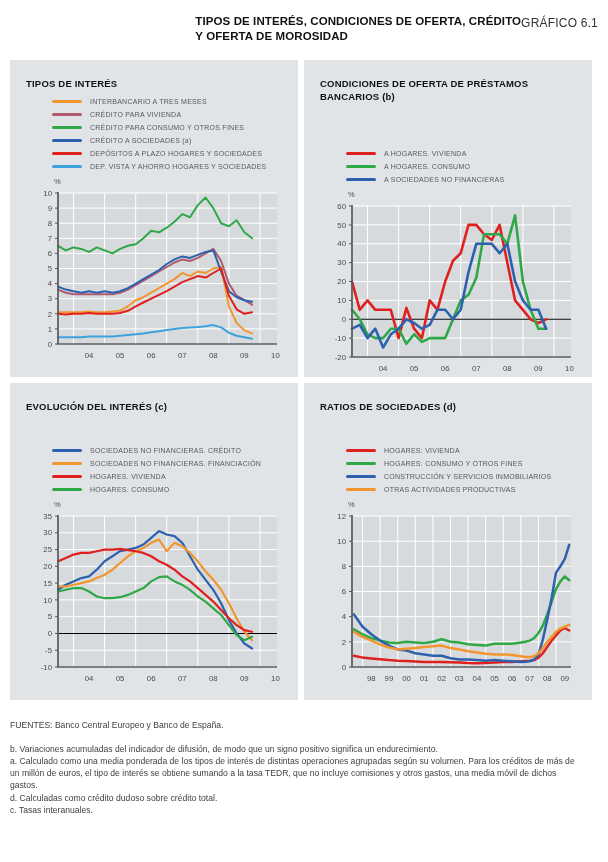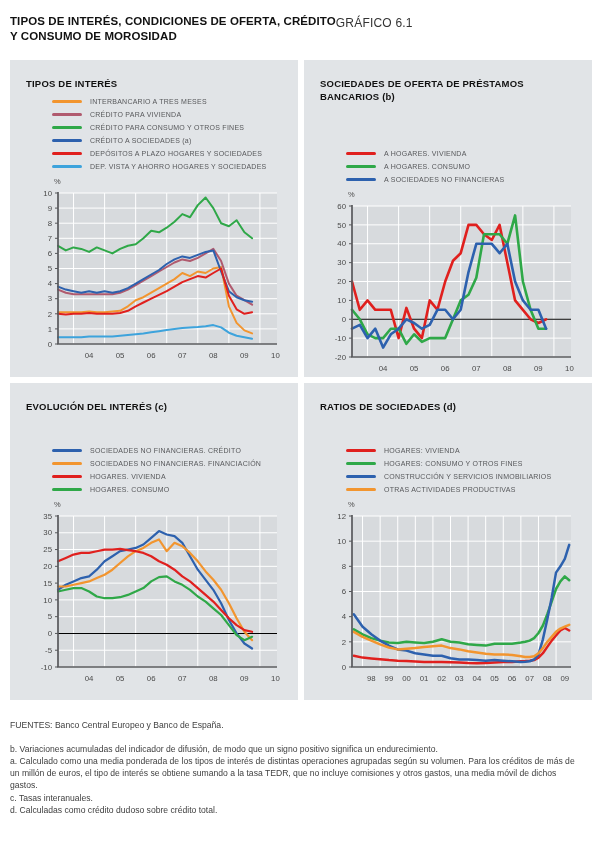--- a/index.html
+++ b/index.html
@@ -4,21 +4,21 @@
 <style>
   * { margin:0; padding:0; box-sizing:border-box; }
   html,body { background:#ffffff; }
   body {
     width:608px; height:862px;
     font-family:"Liberation Sans", sans-serif;
     color:#1a1a1a;
     padding:10px 10px 0 10px;
     overflow:hidden;
   }
-  .header { display:flex; justify-content:flex-start; align-items:flex-start; margin:4px 0 16px 0; }
+  .header { display:flex; justify-content:flex-end; align-items:flex-start; margin:4px 0 16px 0; }
   .header h1 { font-size:11.5px; line-height:1.3; letter-spacing:.1px; font-weight:bold; color:#111; }
   .figure-label { font-size:12px; color:#333; padding-top:2px; letter-spacing:.2px; }
 
   .panels {
     display:grid;
     grid-template-columns:288px 288px;
     column-gap:19px;
     row-gap:21px;
     gap:6px;
   }
@@ -48,21 +48,21 @@
   .footer { margin-top:15px; }
   .sources { font-size:8.6px; color:#414141; margin-bottom:13px;margin-top:20px; }
   .notes p { font-size:8.6px; color:#414141; line-height:1.42; max-width:566px; }
 </style>
 </head>
 <body>
 
 <div class="header">
   <h1>
     <span>TIPOS DE INTERÉS, CONDICIONES DE OFERTA, CRÉDITO</span><br>
-    <span>Y CONSUMO DE MOROSIDAD</span>
+    <span>Y OFERTA DE MOROSIDAD</span>
   </h1>
   <div class="figure-label">GRÁFICO 6.1</div>
 </div>
 
 <div class="panels">
   <section class="panel">
     <h2 class="panel-title">TIPOS DE INTERÉS</h2>
     <div class="legend">
         <div class="legend-item">
           <span class="legend-swatch" style="background: rgb(242, 149, 47);"></span>
@@ -144,21 +144,21 @@
         <text x="96.12765957446848" y="170" text-anchor="middle">05</text>
         <text x="127.19148936170272" y="170" text-anchor="middle">06</text>
         <text x="158.25531914893696" y="170" text-anchor="middle">07</text>
         <text x="189.31914893617122" y="170" text-anchor="middle">08</text>
         <text x="220.38297872340544" y="170" text-anchor="middle">09</text>
         <text x="251.4468085106397" y="170" text-anchor="middle">10</text>
       </svg>
   </section>
 
   <section class="panel">
-    <h2 class="panel-title">SOCIEDADES DE OFERTA DE PRÉSTAMOS BANCARIOS (b)</h2>
+    <h2 class="panel-title">CONDICIONES DE OFERTA DE PRÉSTAMOS BANCARIOS (b)</h2>
     <div class="legend">
         <div class="legend-item">
           <span class="legend-swatch" style="background: rgb(224, 32, 30);"></span>
           <span class="legend-label">A HOGARES. VIVIENDA</span>
         </div>
         <div class="legend-item">
           <span class="legend-swatch" style="background: rgb(47, 168, 72);"></span>
           <span class="legend-label">A HOGARES. CONSUMO</span>
         </div>
         <div class="legend-item">
@@ -372,16 +372,16 @@
         <text x="246.8433734939774" y="170" text-anchor="middle">09</text>
       </svg>
   </section>
 </div>
 
 <div class="footer">
   <p class="sources">FUENTES: Banco Central Europeo y Banco de España.</p>
   <div class="notes">
     <p>b. Variaciones acumuladas del indicador de difusión, de modo que un signo positivo significa un endurecimiento.</p>
     <p>a. Calculado como una media ponderada de los tipos de interés de distintas operaciones agrupadas según su volumen. Para los créditos de más de un millón de euros, el tipo de interés se obtiene sumando a la tasa TEDR, que no incluye comisiones y otros gastos, una media móvil de dichos gastos.</p>
+    <p>d. Calculadas como crédito dudoso sobre crédito total.</p>
     <p>c. Tasas interanuales.</p>
-    <p>d. Calculadas como crédito dudoso sobre crédito total.</p>
   </div>
 </div>
 
 </body></html>

